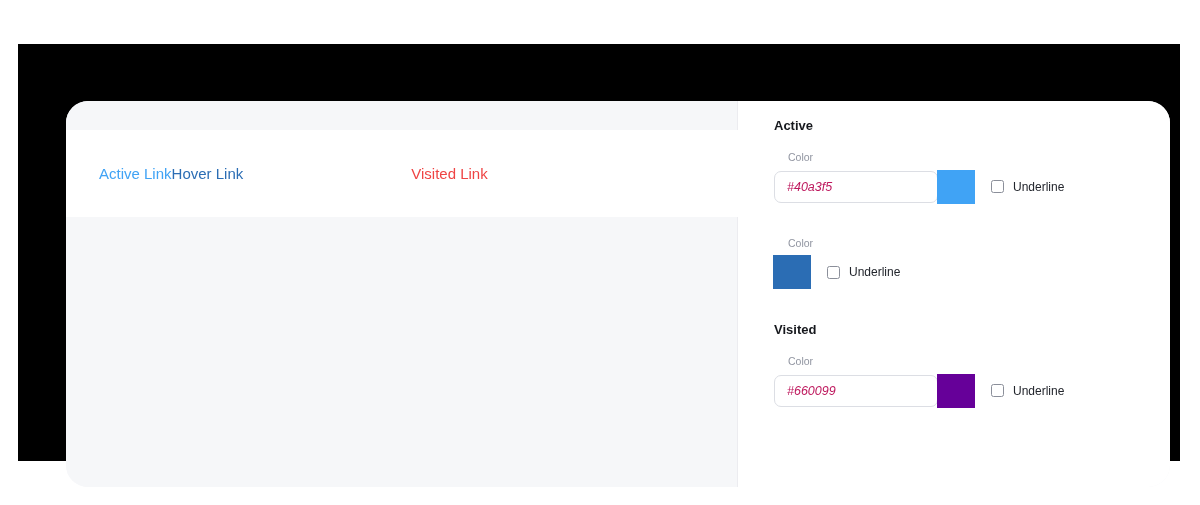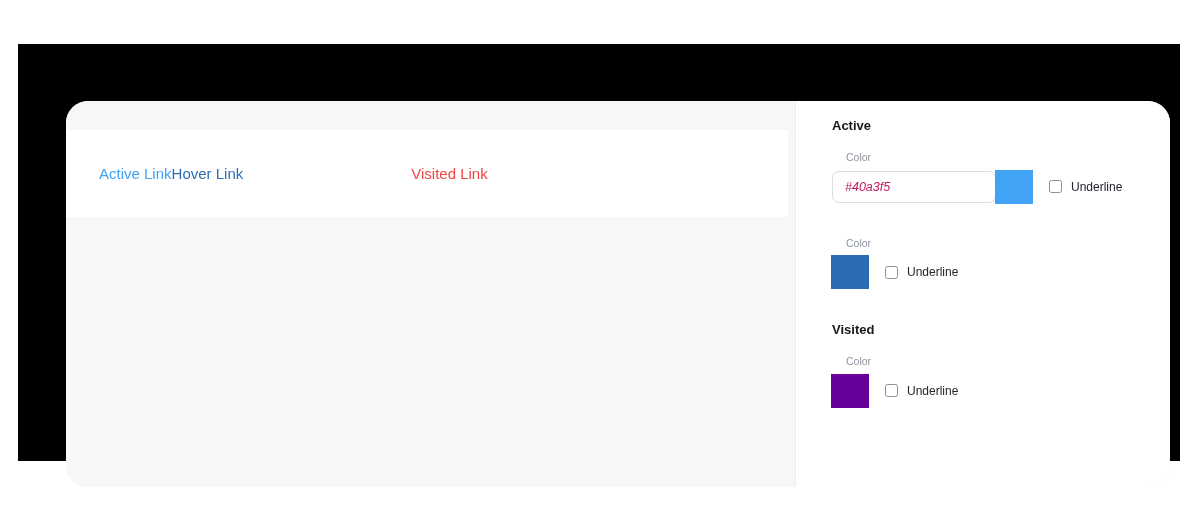--- a/index.html
+++ b/index.html
@@ -33,21 +33,21 @@
     height: 386px;
     background: #f6f7f9;
     border-radius: 22px;
     overflow: hidden;
     display: flex;
   }
 
   
   .preview-col {
     position: relative;
-    width: 730px;
+    width: 672px;
     height: 100%;
     background: #f6f7f9;
     border-right: 1px solid #ececf0;
     box-sizing: border-box;
   }
   .preview-surface {
     position: absolute;
     left: 0;
     top: 29px;
     width: 722px;
@@ -181,20 +181,21 @@
           </label>
         </div>
       </div>
 
       <div class="group-gap"></div>
 
       <div class="setting-group">
         <div class="group-title">Visited</div>
         <div class="field-label">Color</div>
         <div class="field-row">
+          <input type="text" class="color-input" value="#660099" placeholder="#000000" style="">
           <button class="color-swatch" style="background: rgb(102, 0, 153);"></button>
           <label class="check-wrap">
             <span class="checkbox"></span>
             <span class="check-label">Underline</span>
           </label>
         </div>
       </div>
 
     </div>
   </div>

